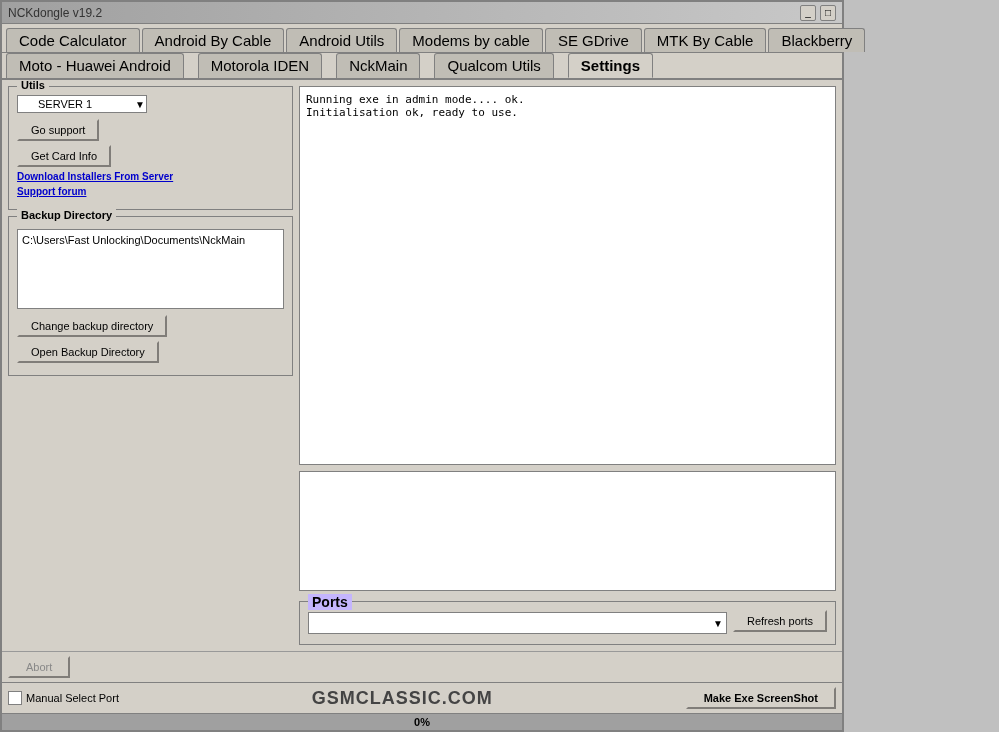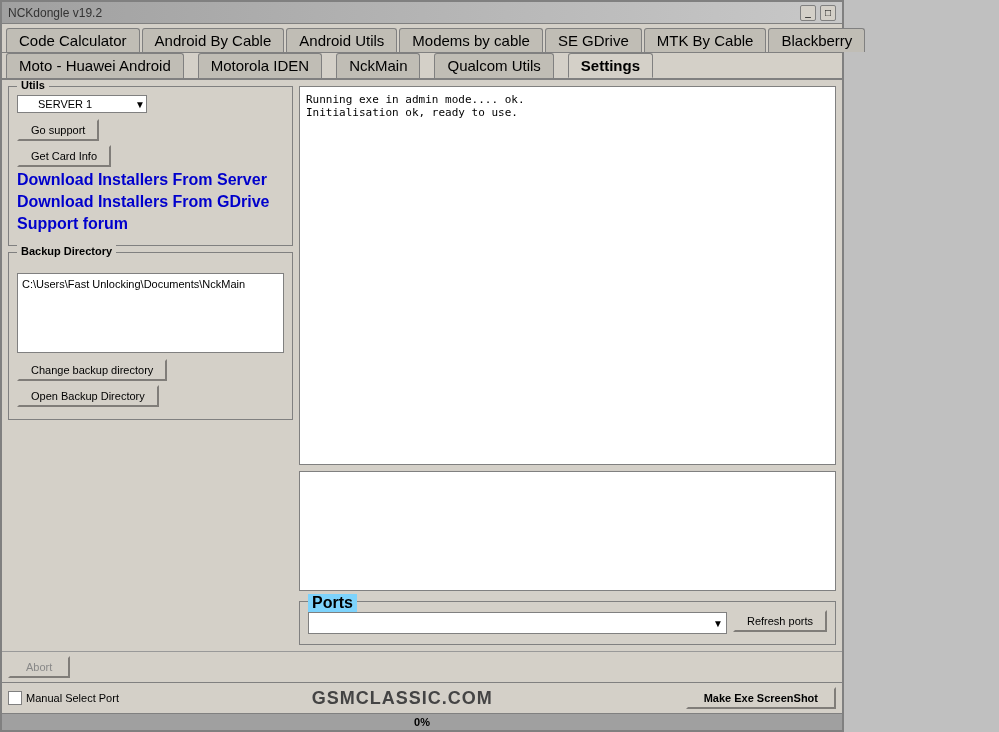--- a/index.html
+++ b/index.html
@@ -156,39 +156,40 @@
       padding: 3px 12px;
       border: 2px outset #d4d0c8;
       background: #d4d0c8;
       font-size: 11px;
       cursor: pointer;
       margin-bottom: 4px;
     }
 
     .link-text {
       color: #0000cc;
-      cursor: pointer;
-      font-size: 16px;
+      text-decoration: underline;
+      cursor: pointer;
+      font-size: 10px;
       display: block;
       margin-bottom: 4px;
     }
 
     .bold-link {
       font-weight: bold;
     }
 
     .backup-dir-box {
       border: 1px solid #808080;
       background: white;
       padding: 4px;
       width: 100%;
       height: 80px;
       font-size: 11px;
       overflow: auto;
-      margin-top: 12px;
+      margin-top: 4px;
       margin-bottom: 6px;
     }
 
     .right-panel {
       flex: 1;
       display: flex;
       flex-direction: column;
       gap: 6px;
     }
 
@@ -306,23 +307,23 @@
       border: 1px solid #808080;
       padding: 4px 8px;
       position: relative;
       margin-top: 4px;
     }
 
     .ports-section-title {
       position: absolute;
       top: -8px;
       left: 8px;
-      background: #7dd3fc;
+      background: #c4b5fd;
       padding: 0 4px;
-      font-size: 16px;
+      font-size: 14px;
       font-weight: bold;
     }
 
     .abort-row {
       display: flex;
       padding: 4px 6px;
       border-top: 1px solid #999;
     }
   </style>
 </head>
@@ -372,21 +373,20 @@
             <span class="select-arrow">▼</span>
           </div>
         </div>
         <div>
           <button class="win-button">Go support</button>
         </div>
         <div>
           <button class="win-button">Get Card Info</button>
         </div>
         <a class="link-text bold-link">Download Installers From Server</a>
-        <a class="link-text bold-link">Download Installers From GDrive</a>
         <a class="link-text bold-link">Support forum</a>
       </div>
 
       <div class="panel-group">
         <span class="panel-group-title">Backup Directory</span>
         <div class="backup-dir-box">C:\Users\Fast Unlocking\Documents\NckMain</div>
         <div>
           <button class="win-button">Change backup directory</button>
         </div>
         <div>

